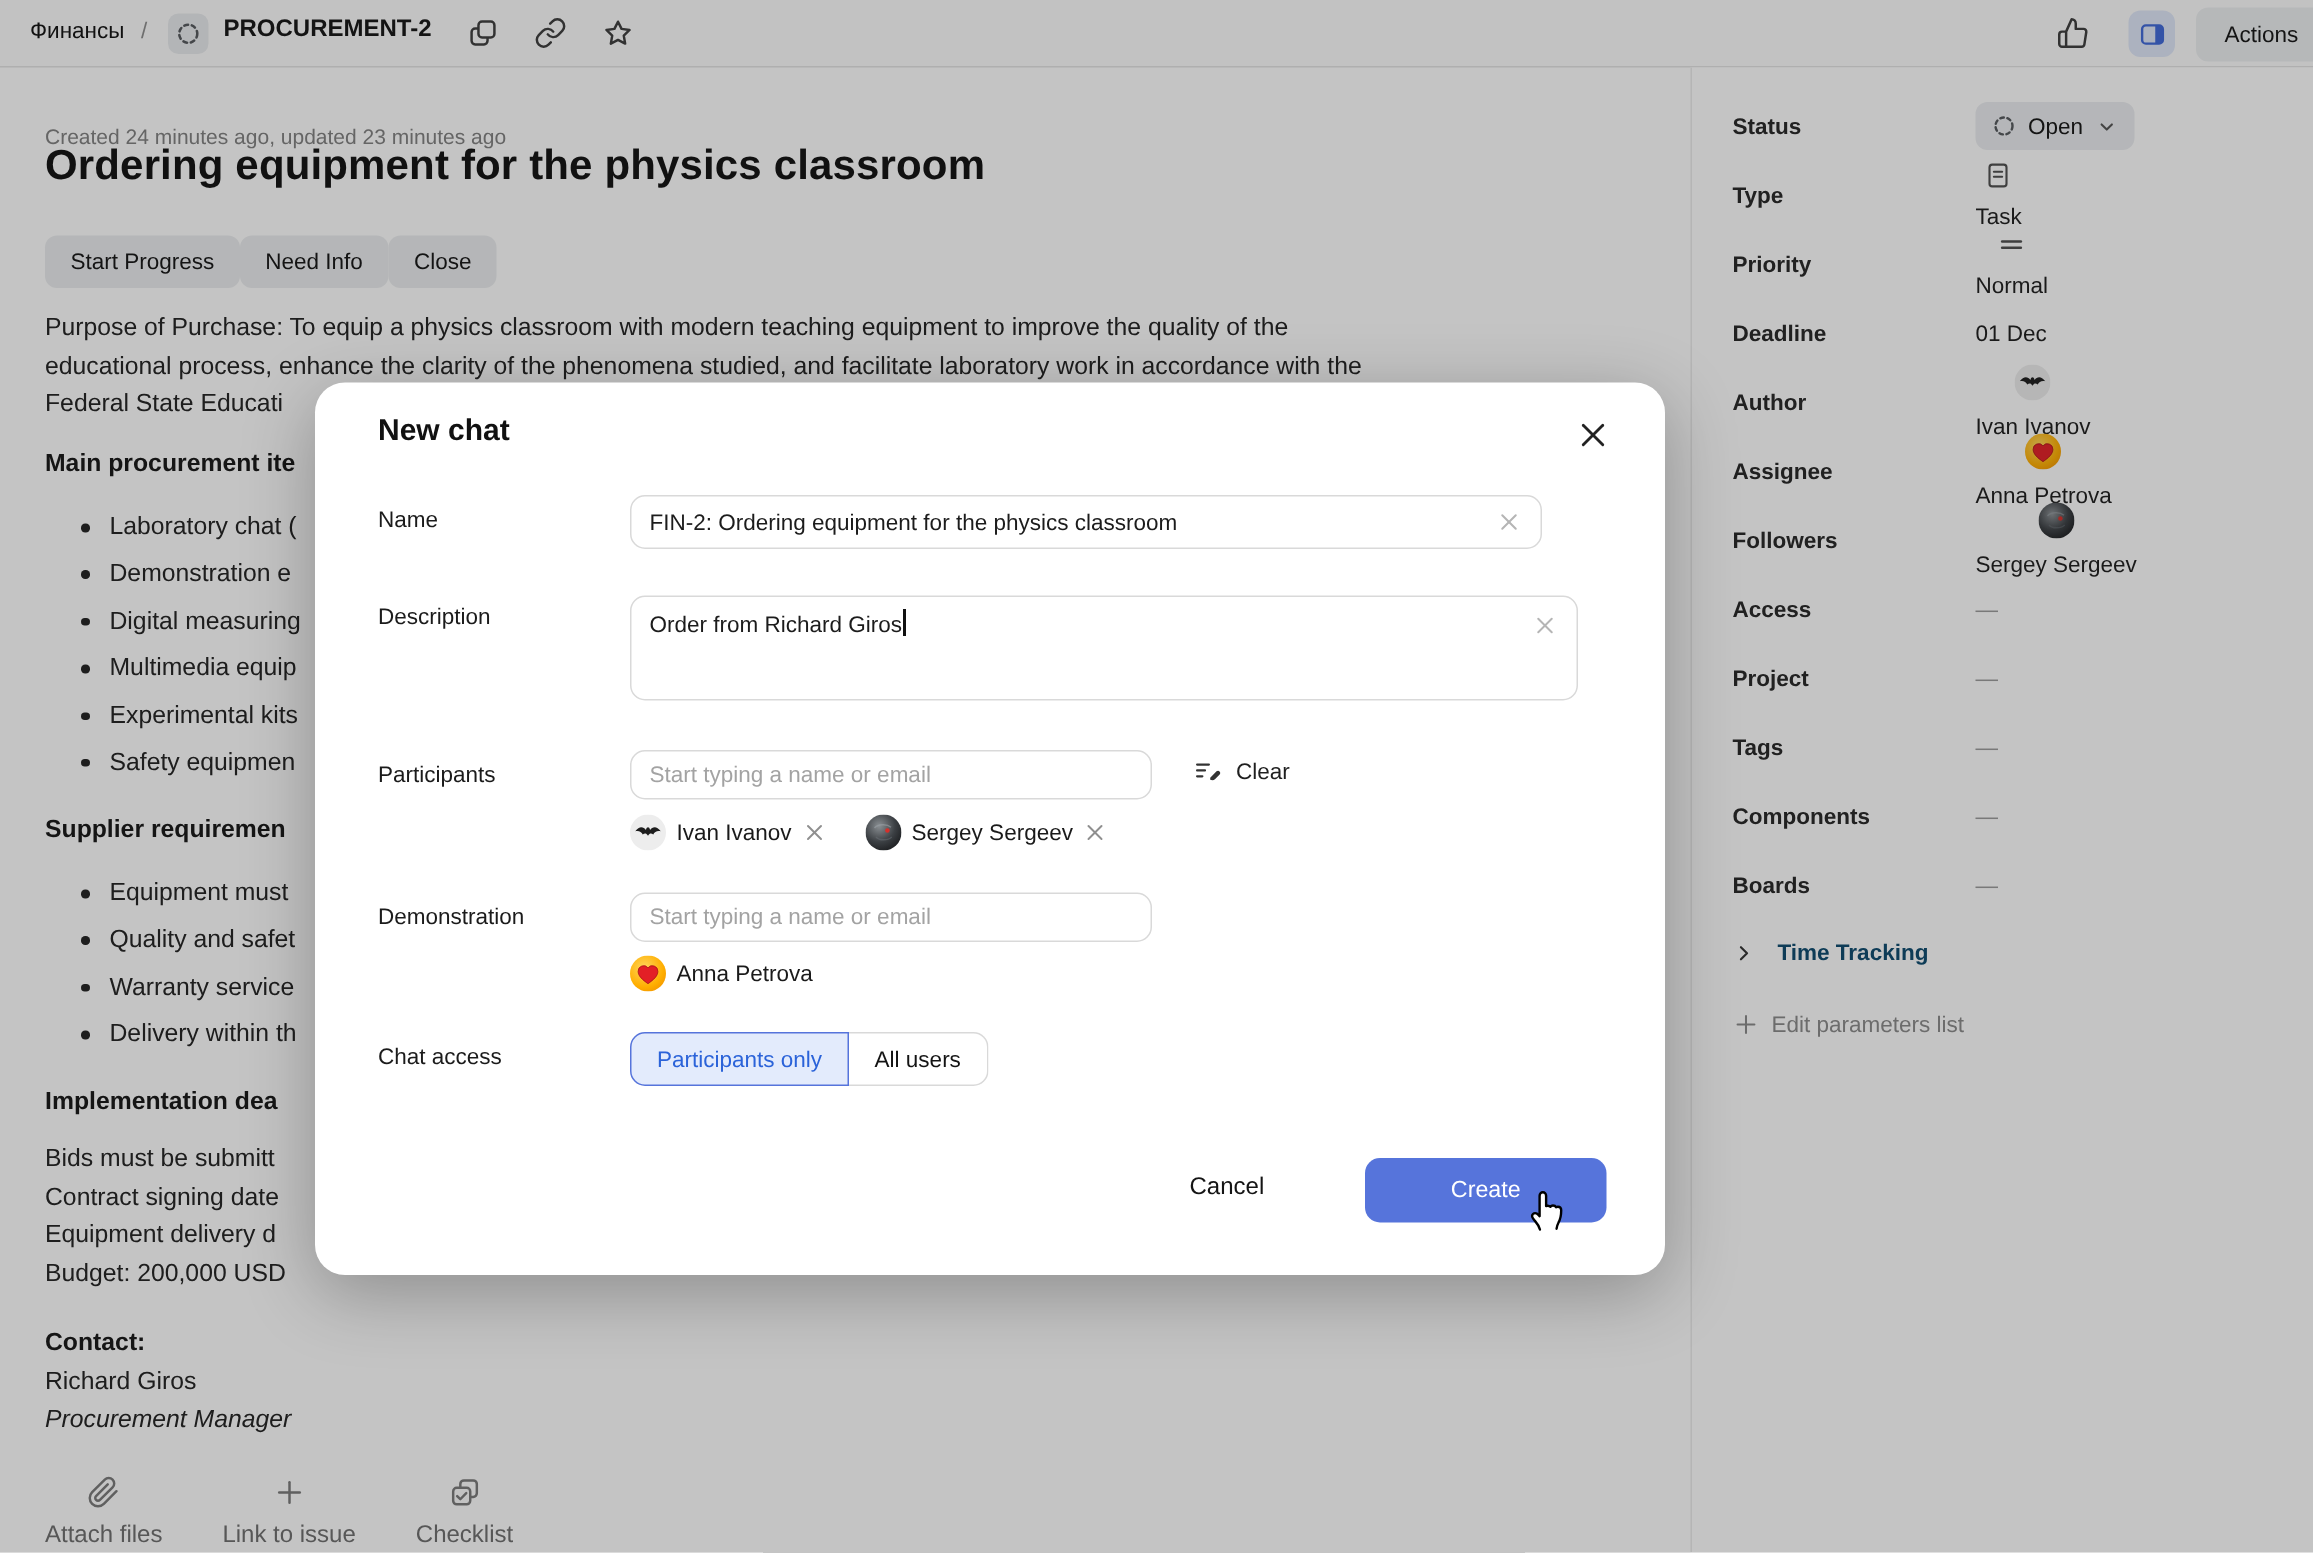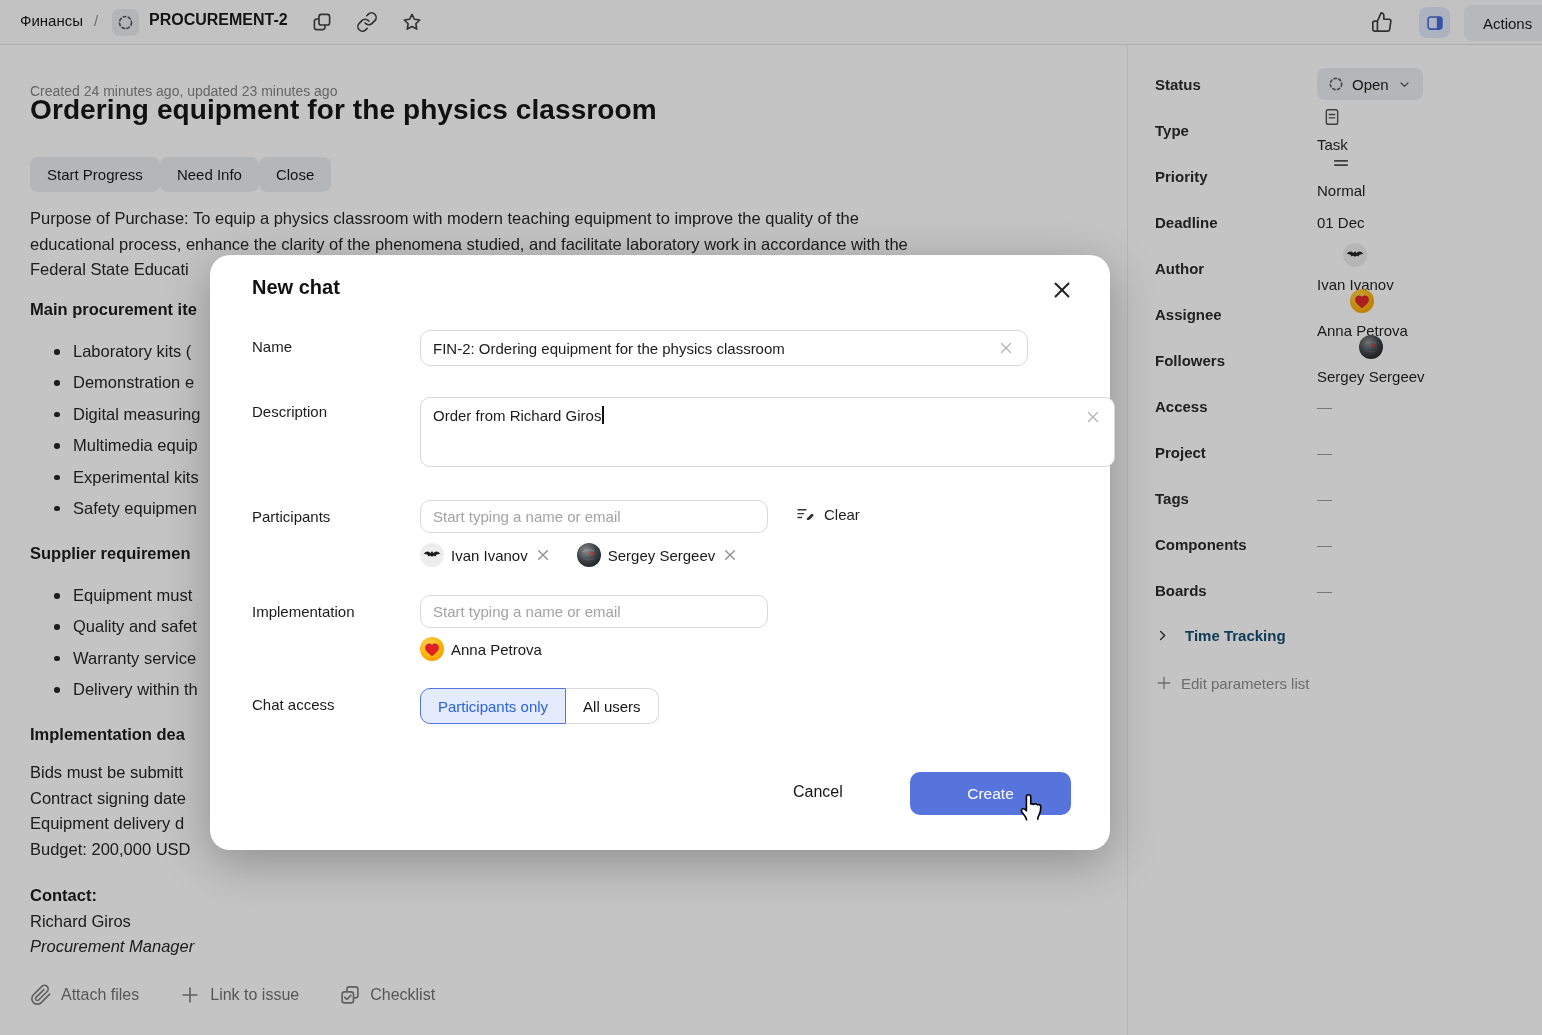--- a/index.html
+++ b/index.html
@@ -25,21 +25,21 @@
   .wf-row { position:absolute; left:0; top:112px; display:flex; }
   .wf-btn { height:35px; padding:0 17px; background:#ebedef; border-radius:8px; font-size:15px; color:#141414; display:flex; align-items:center; }
   .para { position:absolute; left:0; top:161px; width:1015px; font-size:16.5px; line-height:25.5px; color:#222; }
   .sec-h { position:absolute; left:0; font-size:16.5px; font-weight:700; color:#161616; }
   .blist { position:absolute; left:24px; list-style:none; }
   .blist li { position:relative; padding-left:19px; font-size:16.5px; color:#222; height:31.4px; }
   .blist li::before { content:""; position:absolute; left:0; top:7px; width:5.5px; height:5.5px; border-radius:50%; background:#222; }
   .contact-name { position:absolute; left:0; font-size:16.5px; color:#222; }
   .contact-role { position:absolute; left:0; font-size:16.5px; font-style:italic; color:#222; }
   .footer-bar { position:absolute; left:30px; top:984px; display:flex; gap:40px; }
-  .footer-item { display:flex; align-items:center; gap:9px; color:#6e6e6e; font-size:16px; cursor:pointer; }
+  .footer-item { display:flex; align-items:center; gap:9px; color:#6e6e6e; font-size:16px; cursor:pointer;flex-direction:column; }
   .footer-item svg { width:22px; height:22px; display:block; color:#7a7a7a; }
 
   
   .sidebar { position:absolute; left:1127px; top:45px; width:415px; height:990px; background:#fff; border-left:1px solid #ebebeb; padding:27px 0 0 27px; }
   .sb-row { display:flex; align-items:center; height:24px; margin-bottom:22px; }
   .sb-label { width:162px; font-size:15px; font-weight:600; color:#262626; flex:none; }
   .sb-val { display:flex; align-items:center; gap:9px; font-size:15px; color:#1c1c1c;flex-direction:column; }
   .sb-dash { color:#9b9b9b; }
   .status-pill { display:flex; align-items:center; gap:8px; height:32px; padding:0 11px; background:#ebedf0; border-radius:8px; cursor:pointer; }
   .status-pill svg { display:block; }
@@ -150,21 +150,21 @@
       <span class="wf-btn">Close</span>
     </div>
     <div class="para">
       <div>Purpose of Purchase: To equip a physics classroom with modern teaching equipment to improve the quality of the</div>
       <div>educational process, enhance the clarity of the phenomena studied, and facilitate laboratory work in accordance with the</div>
       <div>Federal State Educati</div>
     </div>
 
     <h3 class="sec-h" style="top:255px">Main procurement ite</h3>
     <ul class="blist" style="top:297px">
-      <li>Laboratory kits (</li>
+      <li>Laboratory chat (</li>
       <li>Demonstration e</li>
       <li>Digital measuring</li>
       <li>Multimedia equip</li>
       <li>Experimental kits</li>
       <li>Safety equipmen</li>
     </ul>
 
     <h3 class="sec-h" style="top:499px">Supplier requiremen</h3>
     <ul class="blist" style="top:541px">
       <li>Equipment must</li>
@@ -363,21 +363,21 @@
       <span class="grow">FIN-2: Ordering equipment for the physics classroom</span>
       <span class="clr-x">
           <svg viewBox="0 0 24 24" fill="none" stroke="currentColor" stroke-width="1.8" stroke-linecap="round">
             <line x1="6" y1="6" x2="18" y2="18"></line>
             <line x1="18" y1="6" x2="6" y2="18"></line>
           </svg>
         </span>
     </div>
 
     <span class="m-label" style="top:148px">Description</span>
-    <div class="fld textarea" style="left:210px; top:142px; width:695px; height:70px">
+    <div class="fld textarea" style="left:210px; top:142px; width:632px; height:70px">
       <span class="grow"><span>Order from Richard </span><span class="misspell">Giros</span><span class="caret"></span></span>
       <span class="clr-x" style="margin-top:2px">
           <svg viewBox="0 0 24 24" fill="none" stroke="currentColor" stroke-width="1.8" stroke-linecap="round">
             <line x1="6" y1="6" x2="18" y2="18"></line>
             <line x1="18" y1="6" x2="6" y2="18"></line>
           </svg>
         </span>
     </div>
 
     <span class="m-label" style="top:253px">Participants</span>
@@ -421,21 +421,21 @@
         <span>Sergey Sergeev</span>
         <span class="chip-x">
             <svg viewBox="0 0 24 24" fill="none" stroke="currentColor" stroke-width="2" stroke-linecap="round">
               <line x1="5.5" y1="5.5" x2="18.5" y2="18.5"></line>
               <line x1="18.5" y1="5.5" x2="5.5" y2="18.5"></line>
             </svg>
           </span>
       </span>
     </div>
 
-    <span class="m-label" style="top:348px">Implementation</span>
+    <span class="m-label" style="top:348px">Demonstration</span>
     <div class="fld" style="left:210px; top:340px; width:348px; height:33px">
       <span class="grow placeholder">Start typing a name or email</span>
     </div>
     <div class="chip-row" style="left:210px; top:382px">
       <span class="chip">
         <span class="avatar">
             <svg viewBox="0 0 24 24">
               <circle cx="12" cy="12" r="12" fill="url(#gradHeart)"></circle>
               <path d="M12 18.8c-3.7-2.6-6.6-5.1-6.6-8.2a3.7 3.7 0 0 1 6.6-2.4 3.7 3.7 0 0 1 6.6 2.4c0 3.1-2.9 5.6-6.6 8.2z" fill="#e31f26" stroke="#a31216" stroke-width=".5"></path>
             </svg>

